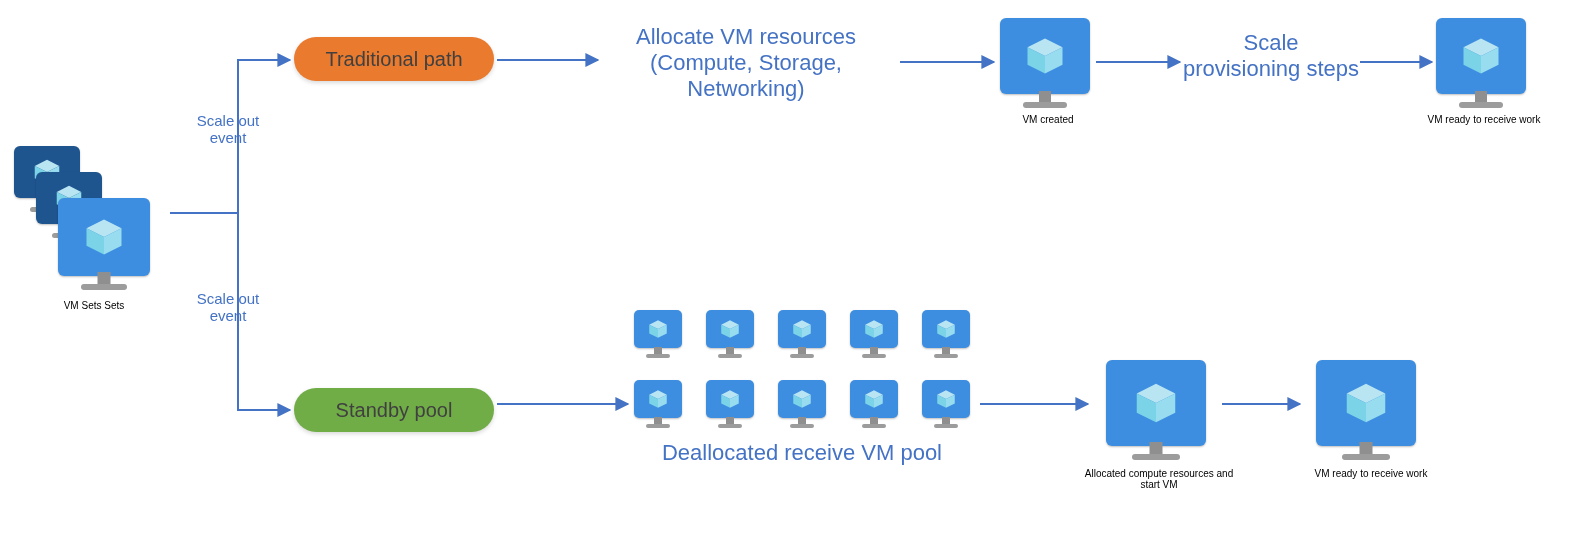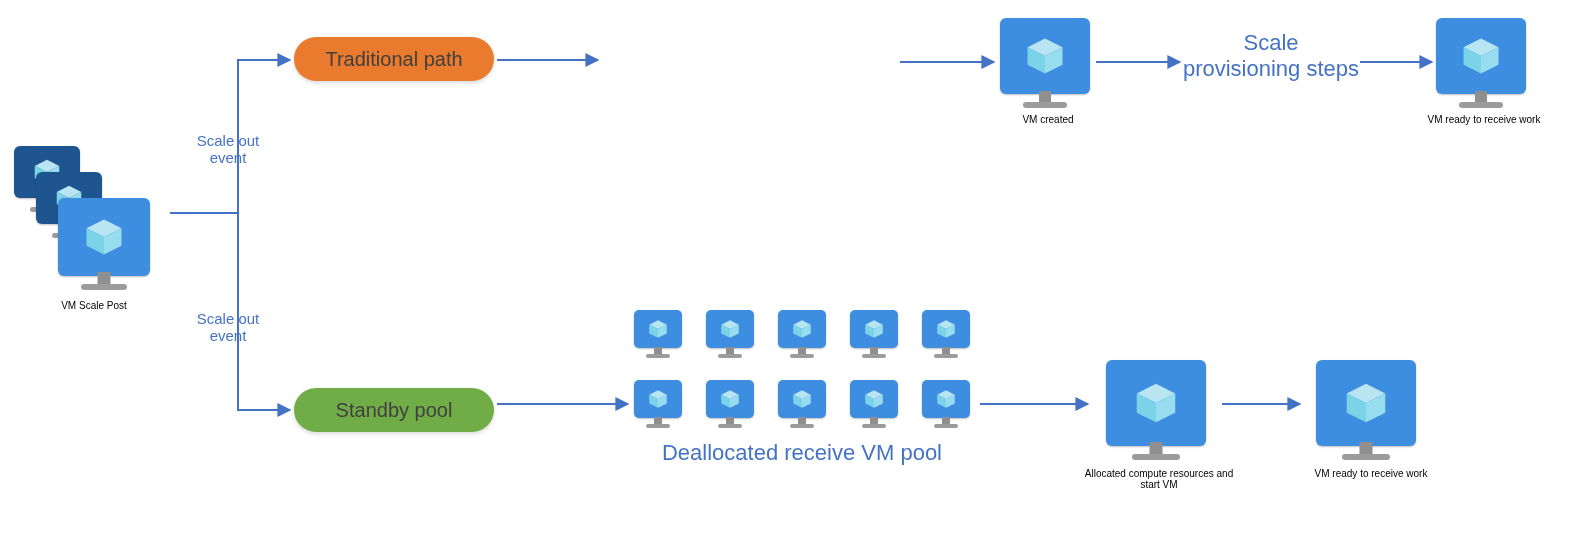--- a/index.html
+++ b/index.html
@@ -3,21 +3,21 @@
 <meta charset="utf-8">
 <style>
   html,body{margin:0;padding:0;font-family:"Segoe UI",Arial,sans-serif;background:#fff;}
   .stage{position:relative;width:1573px;height:553px;}
   .pill{position:absolute;color:#404040;font-size:20px;text-align:center;border-radius:999px;display:flex;align-items:center;justify-content:center;box-shadow:0 2px 4px rgba(0,0,0,.15);}
   .pill.orange{background:#e97a2e;}
   .pill.green{background:#71ad47;}
   .lbl{position:absolute;text-align:center;}
   .blue{color:#4472c4;}
   .black{color:#000;}
-  .evt{font-size:15px;margin-top:20px;}
+  .evt{font-size:15px;}
   .big{font-size:22px;}
   .cap{font-size:10px;}
 
   .vm{position:absolute;width:66px;height:66px;}
   .vm .screen{position:absolute;left:0;top:0;right:0;bottom:14px;border-radius:6px;background:#3d8ee0;box-shadow:0 1px 2px rgba(0,0,0,.25);display:flex;align-items:center;justify-content:center;}
   .vm.dark .screen{background:#1e558f;}
   .vm .stem{position:absolute;bottom:4px;left:50%;transform:translateX(-50%);width:10px;height:10px;background:#8f8f8f;}
   .vm .base{position:absolute;bottom:0;left:50%;transform:translateX(-50%);width:34px;height:5px;border-radius:3px;background:#9c9c9c;}
   .vm .cube{width:28px;height:28px;}
   .vm.sm{width:48px;height:48px;}
@@ -84,28 +84,29 @@
     </div>
   <div class="vm" style="left:58px;top:198px;width:92px;height:92px">
       <div class="screen">
         <svg class="cube" style="width:40px;height:40px">
           <use href="#cube"></use>
         </svg>
       </div>
       <div class="stem" style="width:13px;height:13px;bottom:5px"></div>
       <div class="base" style="width:46px;height:6px"></div>
     </div>
-  <div class="lbl black cap" style="left:24px;top:300px;width:140px">VM Scale Post</div>
+  <div class="lbl black cap" style="left:24px;top:300px;width:140px">VM Sets Sets</div>
 
   <div class="lbl blue evt" style="left:188px;top:112px;width:80px">Scale out event</div>
   <div class="lbl blue evt" style="left:188px;top:290px;width:80px">Scale out event</div>
 
   <div class="pill orange" style="left:294px;top:37px;width:200px;height:44px">Traditional path</div>
   <div class="pill green" style="left:294px;top:388px;width:200px;height:44px">Standby pool</div>
 
+  <div class="lbl blue big" style="left:606px;top:24px;width:280px">Allocate VM resources (Compute, Storage, Networking)</div>
   <div class="lbl blue big" style="left:1182px;top:30px;width:178px">Scale provisioning steps</div>
 
   <div class="vm" style="left:1000px;top:18px;width:90px;height:90px">
       <div class="screen">
         <svg class="cube" style="width:40px;height:40px">
           <use href="#cube"></use>
         </svg>
       </div>
       <div class="stem" style="width:12px;height:12px;bottom:5px"></div>
       <div class="base" style="width:44px;height:6px"></div>

